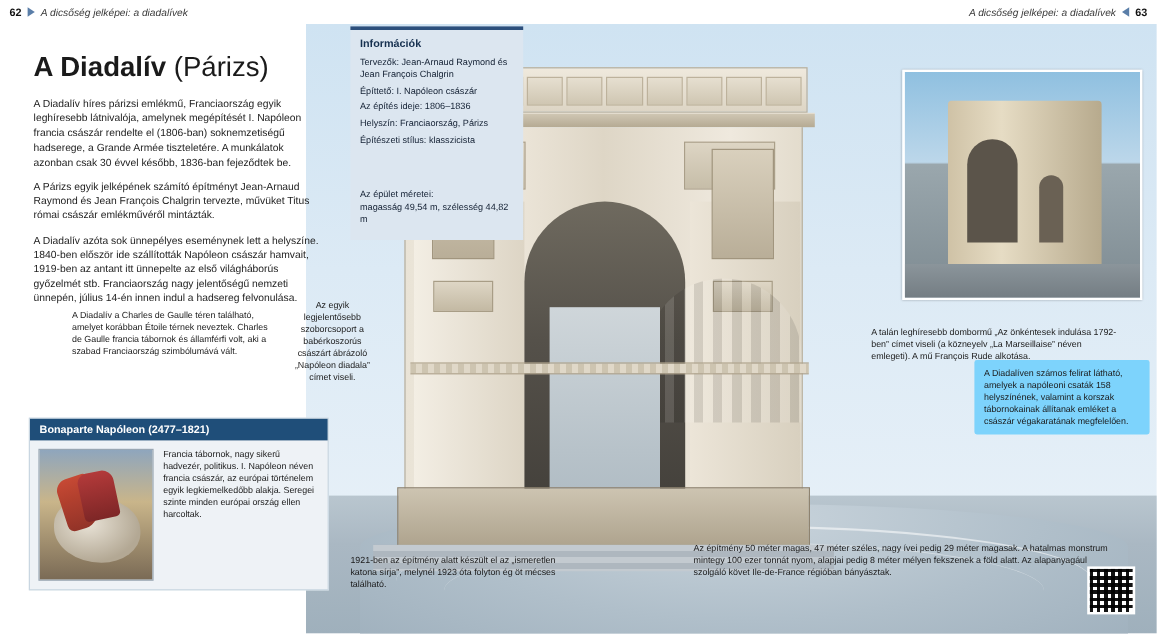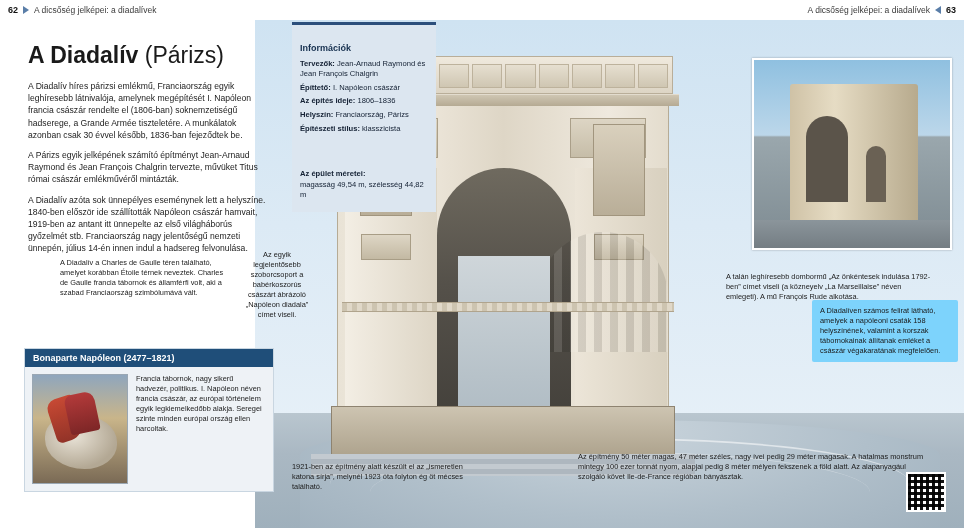--- a/index.html
+++ b/index.html
@@ -17,21 +17,21 @@
   .header {
     position: absolute; top:0; left:0; width:964px; height:20px;
     display:flex; align-items:center; justify-content:space-between;
     font-size: 8.5px; color:#3a3a3a;
     padding: 0 8px;
   }
   .hdr-left, .hdr-right { display:flex; align-items:center; gap:5px; }
   .pgnum { font-weight:bold; font-size:9px; color:#111; }
   .tri-right { width:0;height:0;border-left:6px solid #5a7ea8;border-top:4px solid transparent;border-bottom:4px solid transparent; }
   .tri-left { width:0;height:0;border-right:6px solid #5a7ea8;border-top:4px solid transparent;border-bottom:4px solid transparent; }
-  .hdr-title { font-size:8.5px; }
+  .hdr-title { font-size:8.5px;font-style:italic; }
 
   
   .scene {
     position:absolute; left:0; top:20px; width:964px; height:508px;
     background: #ffffff;
     overflow:hidden;
   }
   .sky {
     position:absolute; left:255px; top:0px; width:709px; height:455px;
     background: linear-gradient(#cfe3f2 0%, #dceaf5 45%, #e8f1f8 100%);
@@ -170,23 +170,23 @@
   .body-text p { margin:0 0 8px 0; }
 
   
   .infobox {
     position:absolute; left:292px; top:22px; width:144px;
     background:#dce6f0;
     border-top:3px solid #2c4f7c;
     padding:6px 8px 8px 8px;
     font-size:7.6px; line-height:10.6px; color:#132033;
   }
-  .infobox h4 { margin:12px 0 5px 0; font-size:9px; color:#16304f; }
+  .infobox h4 { margin:0 0 5px 0; font-size:9px; color:#16304f; }
   .infobox .row { margin-bottom:3px; }
-  .infobox .k { font-weight:bold;margin-top:35px; }
+  .infobox .k { font-weight:normal;margin-top:35px; }
 
   
   .callout { position:absolute; font-size:7.4px; line-height:10px; color:#1b1b1b; }
   .callout.c-left1 { left:60px; top:258px; width:168px; }
   .callout.c-mid { left:240px; top:250px; width:74px; text-align:center; }
   .callout.c-right1 { left:726px; top:244px; width:208px;margin-top:28px; }
   .callout.c-bottom { left:292px; top:462px; width:188px; }
   .callout.c-bottom2 { left:578px; top:452px; width:356px; }
 
   .callout-box {

